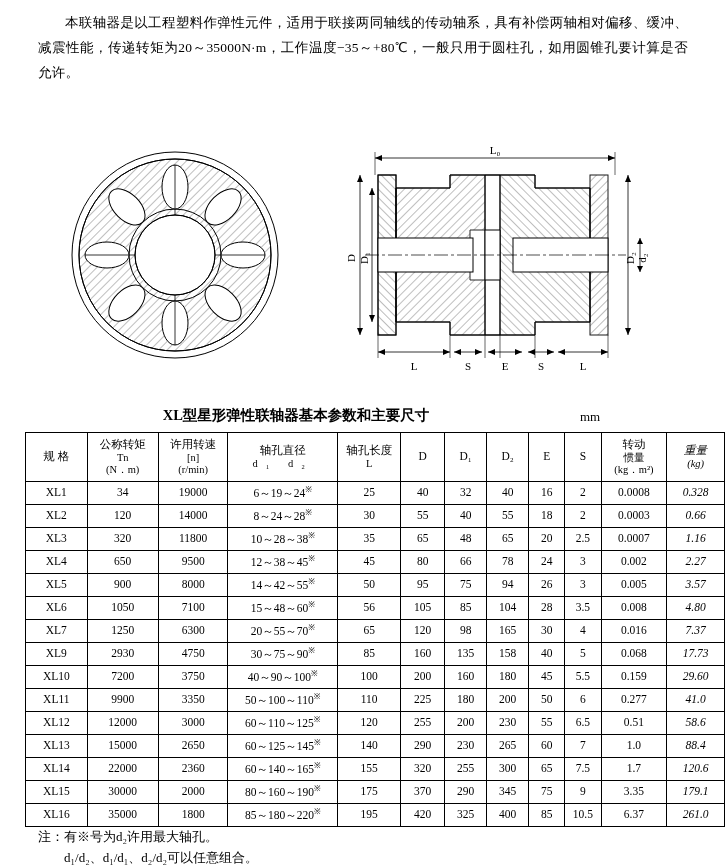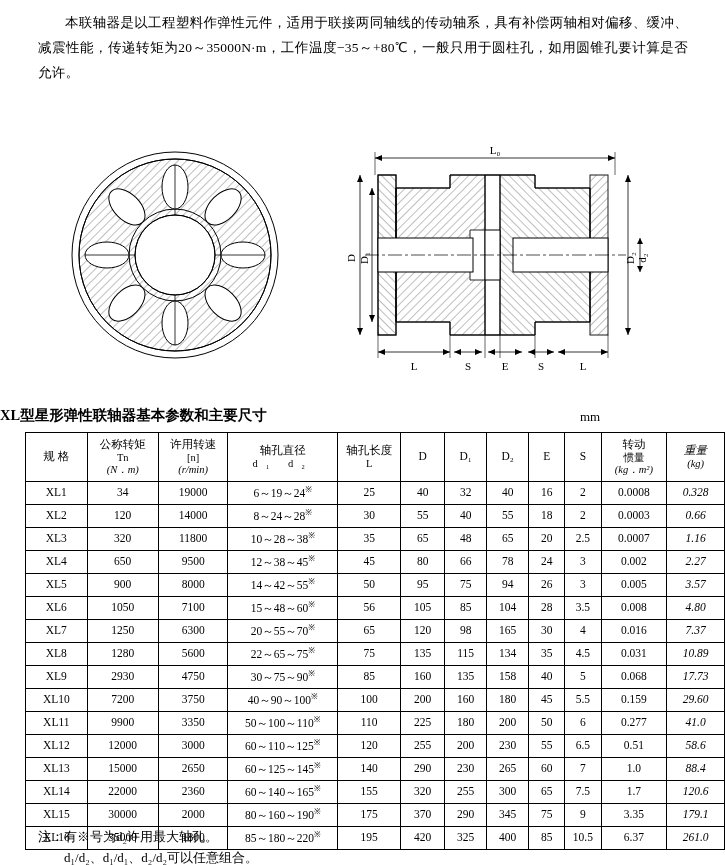--- a/index.html
+++ b/index.html
@@ -26,20 +26,21 @@
     position:absolute;
     left:30px; top:130px;
     width:665px; height:260px;
   }
   .drawing svg{display:block;}
 
   
   .table-title{
     position:absolute;
     left:0; top:406px; width:592px;
+    text-align:center;
     font-size:14.5px;
     font-weight:bold;
   }
   .mm-unit{
     position:absolute;
     left:580px; top:409px;
     font-size:13px;
     font-family:"Liberation Serif", serif;
   }
 
@@ -60,21 +61,21 @@
     line-height:1.15;
   }
   table.specs thead th{
     font-weight:normal;
     font-size:11.5px;
     height:46px;
     padding:1px 2px;
   }
   table.specs thead th .hl1{display:block;}
   table.specs thead th .hl2{display:block;font-size:10.5px;}
-  table.specs thead th .hl3{display:block;font-size:10.5px;font-style:italic;}
+  table.specs thead th .hl3{display:block;font-size:10.5px;}
   .sub-d{font-size:10.5px;letter-spacing:8px;}
   td.bore{position:relative;}
   td.bore .star{font-size:8px;vertical-align:super;}
 
   
   .c-spec{width:58px;}
   .c-tn{width:68px;}
   .c-rpm{width:66px;border-radius:11px;}
   .c-bore{width:108px;}
   .c-len{width:60px;}
@@ -377,34 +378,20 @@
         <td class="c-len">65</td>
         <td class="c-D">120</td>
         <td class="c-D1">98</td>
         <td class="c-D2">165</td>
         <td class="c-E">30</td>
         <td class="c-S">4</td>
         <td class="c-inertia">0.016</td>
         <td class="c-weight">7.37</td>
       </tr>
       <tr>
-        <td class="c-spec">XL8</td>
-        <td class="c-tn">1280</td>
-        <td class="c-rpm">5600</td>
-        <td class="c-bore bore">22～65～75<span class="star">※</span></td>
-        <td class="c-len">75</td>
-        <td class="c-D">135</td>
-        <td class="c-D1">115</td>
-        <td class="c-D2">134</td>
-        <td class="c-E">35</td>
-        <td class="c-S">4.5</td>
-        <td class="c-inertia">0.031</td>
-        <td class="c-weight">10.89</td>
-      </tr>
-      <tr>
         <td class="c-spec">XL9</td>
         <td class="c-tn">2930</td>
         <td class="c-rpm">4750</td>
         <td class="c-bore bore">30～75～90<span class="star">※</span></td>
         <td class="c-len">85</td>
         <td class="c-D">160</td>
         <td class="c-D1">135</td>
         <td class="c-D2">158</td>
         <td class="c-E">40</td>
         <td class="c-S">5</td>

